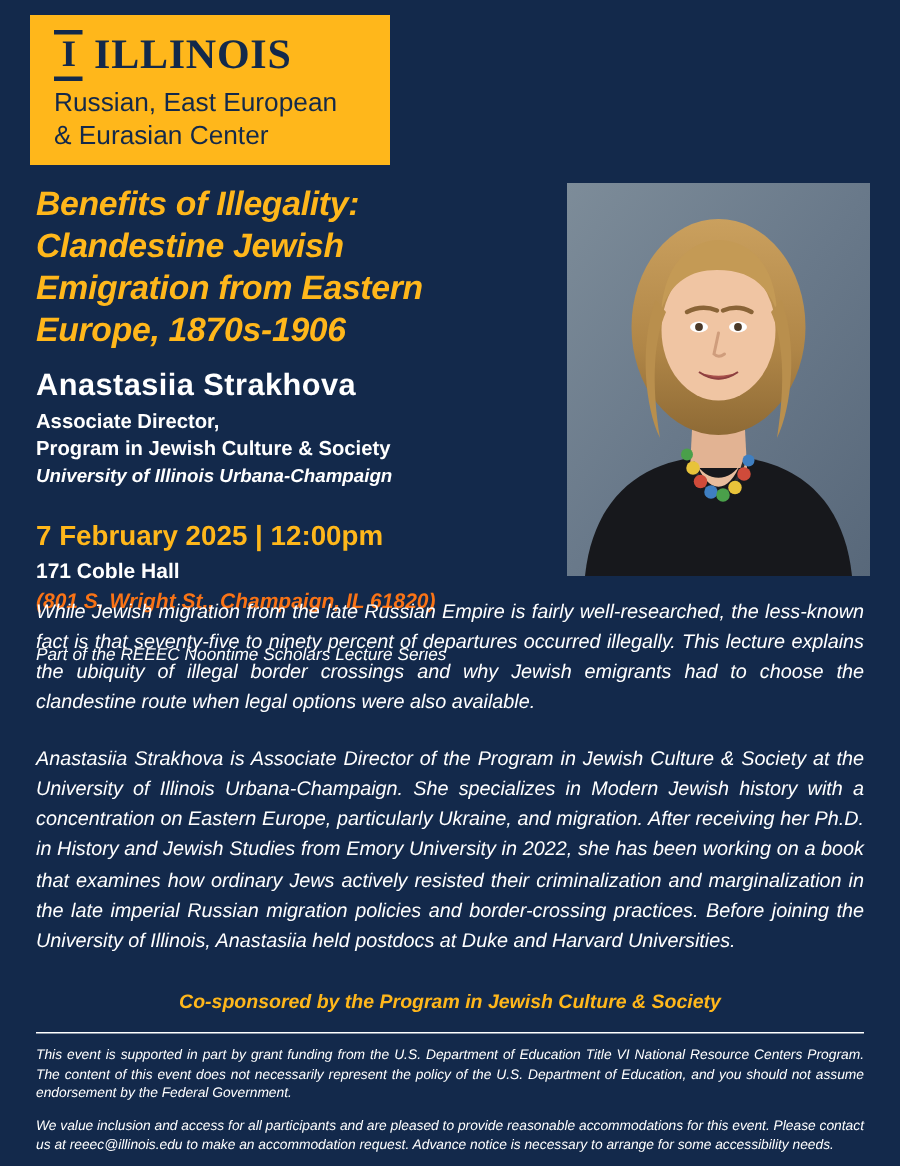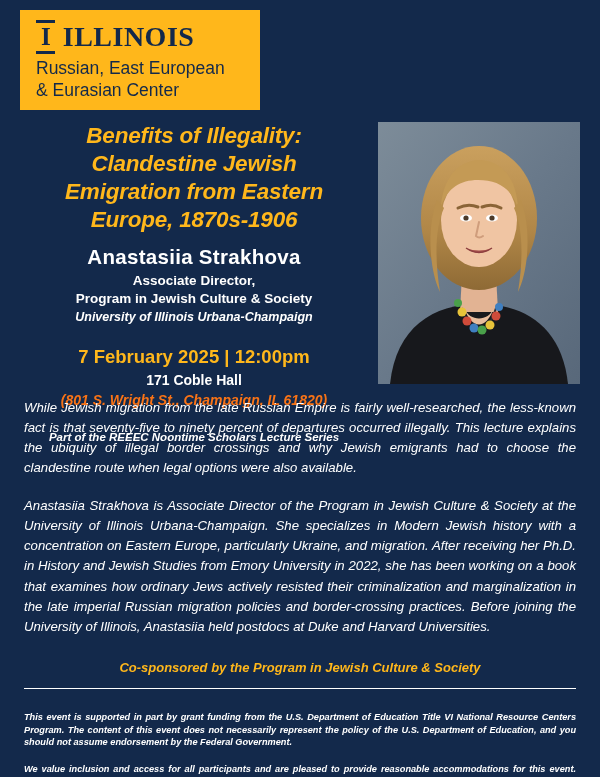--- a/index.html
+++ b/index.html
@@ -77,21 +77,20 @@
     background: #6a7a88;
   }
   .headshot svg { display: block; }
 
   
   .left-col {
     position: absolute;
     left: 24px;
     top: 122px;
     width: 340px;
-    text-align: center;
   }
   .talk-title {
     font-family: "Liberation Sans", sans-serif;
     font-style: italic;
     font-weight: bold;
     font-size: 22.5px;
     line-height: 1.24;
     color: #ffb71b;
     margin: 0 0 12px 0;
     letter-spacing: -0.2px;
@@ -135,21 +134,21 @@
   .event-address {
     font-size: 14px;
     font-weight: bold;
     font-style: italic;
     color: #f97316;
     margin: 2px 0 0 0;
     line-height: 1.3;
   }
   .series-line {
     font-size: 11.5px;
-    font-weight: bold;
+    font-weight: normal;
     font-style: italic;
     color: #ffffff;
     margin: 22px 0 0 0;
   }
 
   
   .body-block {
     position: absolute;
     left: 24px;
     top: 398px;
@@ -187,25 +186,25 @@
   .footer {
     position: absolute;
     left: 24px;
     right: 24px;
     top: 688px;
     border-top: 1.5px solid #ffffff;
     padding-top: 8px;
   }
   .footer p {
     font-size: 9.2px;
-    font-weight: bold;
+    font-weight: normal;
     font-style: italic;
     line-height: 1.38;
     text-align: justify;
-    margin: 14px 0 9px 0;
+    margin: 0 0 9px 0;
     color: #ffffff;
   }
   .footer p:last-child { margin-bottom: 0; }
 </style>
 </head>
 <body>
 
 <div class="poster">
 
   <div class="logo-block">

